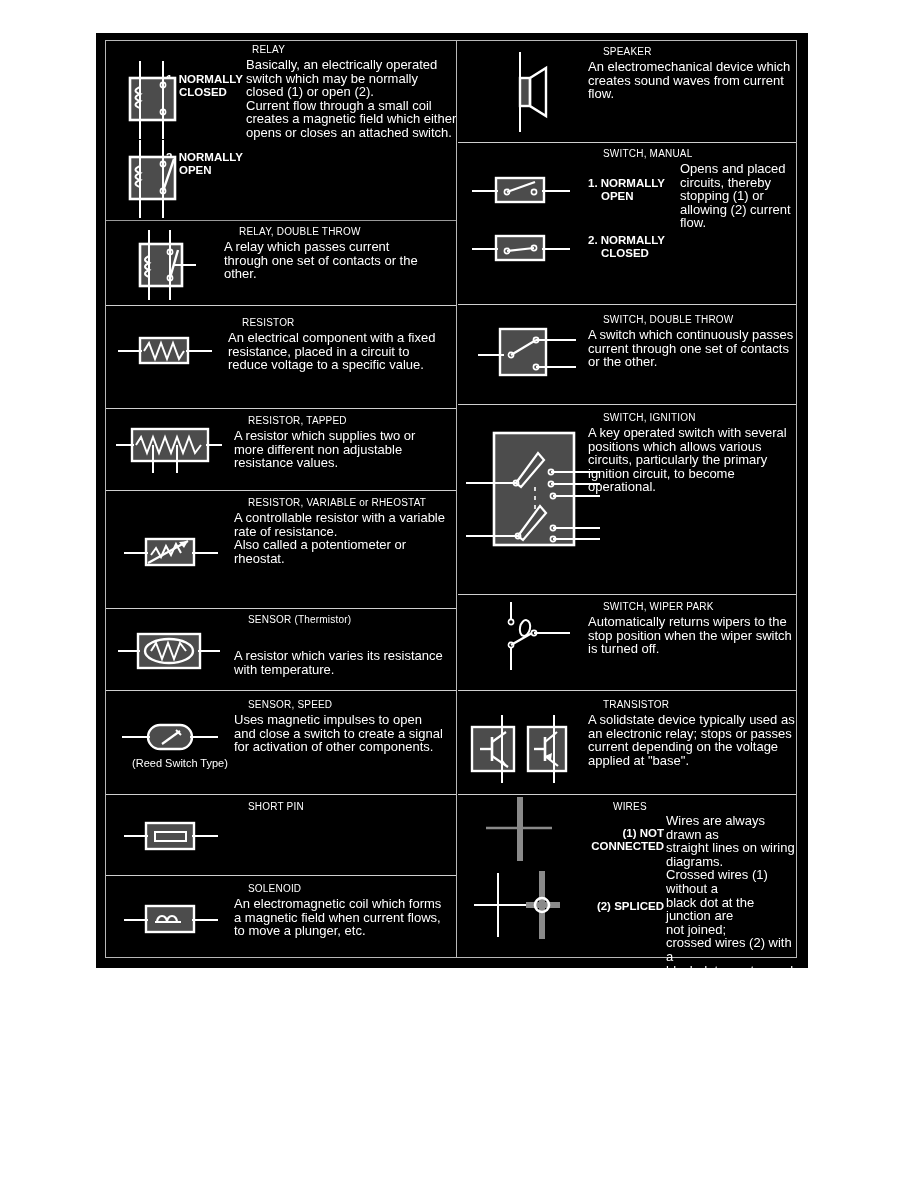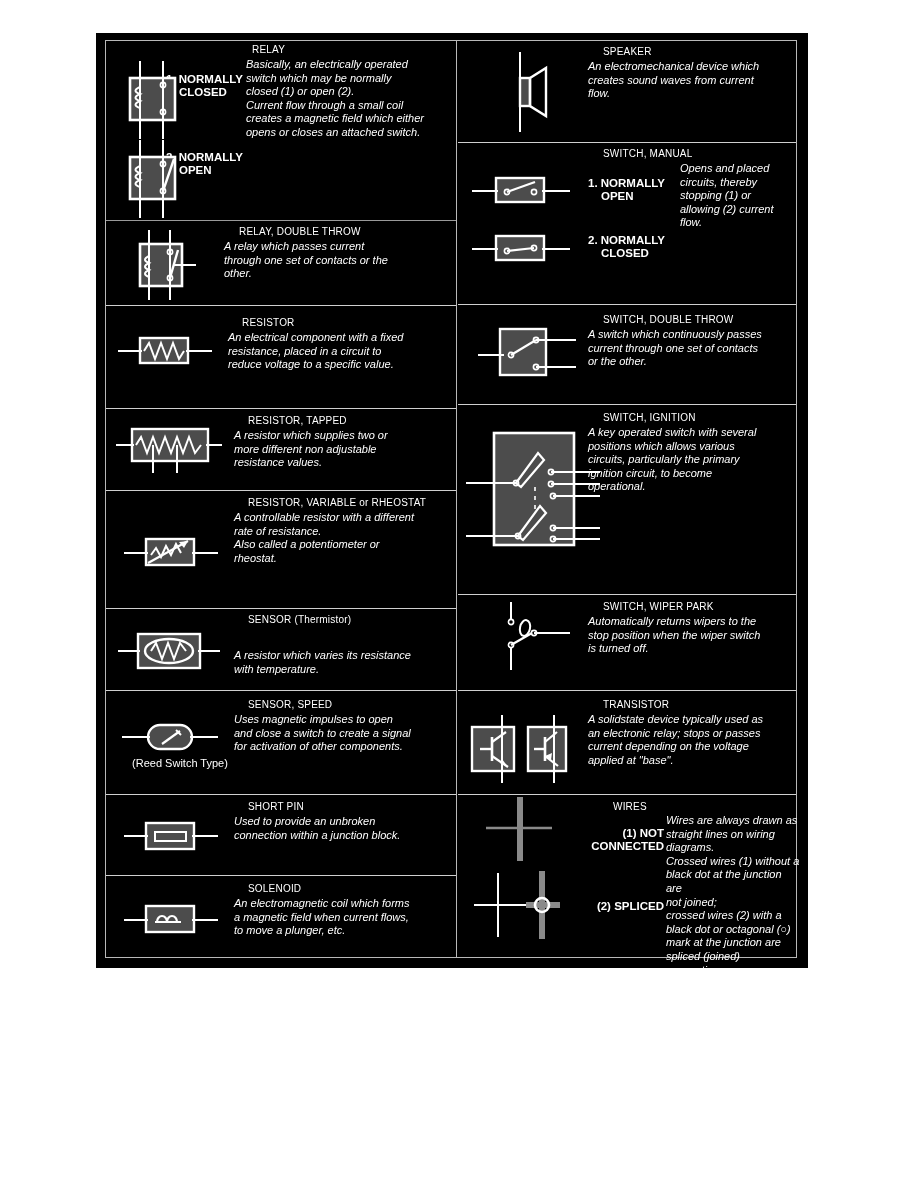--- a/index.html
+++ b/index.html
@@ -5,21 +5,21 @@
   html,body{margin:0;padding:0;background:#ffffff;}
   body{width:918px;height:1188px;font-family:"Liberation Sans",sans-serif;-webkit-font-smoothing:none;}
   .page{position:relative;width:918px;height:1188px;background:#ffffff;overflow:hidden;}
   .sheet{position:absolute;left:96px;top:33px;width:712px;height:935px;background:#000000;}
   .frame{position:absolute;left:9px;top:7px;width:692px;height:918px;border:1px solid #b9b9b9;box-sizing:border-box;}
   .colsplit{position:absolute;left:360px;top:7px;width:1px;height:918px;background:#b9b9b9;}
   .cell{position:absolute;box-sizing:border-box;color:#ffffff;}
   .hr{position:absolute;height:1px;background:#cfcfcf;}
   .hr.thin{background:#9a9a9a;}
   .title{font-size:10px;font-weight:normal;letter-spacing:.2px;line-height:13px;padding-left:28px;}
-  .body{font-size:11px;line-height:13.6px;font-weight:normal;font-style:italic;}
+  .body{font-size:13px;line-height:13.6px;font-weight:normal;}
   .sub{font-size:11.5px;font-weight:bold;line-height:13.4px;}
   .cap{font-size:11px;line-height:13px;}
   .sym{position:absolute;}
   svg{display:block;overflow:visible;}
   .fill{fill:#4c4c4c;}
   .w{stroke:#ffffff;fill:none;}
   .wf{fill:#ffffff;stroke:none;}
   .gray{stroke:#8a8a8a;fill:none;}
 </style>
 </head>
@@ -138,21 +138,21 @@
         <line class="w" x1="63" y1="24" x2="63" y2="52" stroke-width="2"></line>
       </svg>
     </div>
   </div>
 
   <div class="hr" style="left:10px;top:457px;width:350px;"></div>
 
   <div class="cell" style="left:10px;top:458px;width:350px;height:117px;">
     <div class="title" style="position:absolute;left:114px;top:5px;">RESISTOR, VARIABLE or RHEOSTAT</div>
     <div class="body" style="position:absolute;left:128px;top:20px;width:228px;">
-      <div>A controllable resistor with a different</div>
+      <div>A controllable resistor with a variable</div>
       <div>rate of resistance.</div>
       <div>Also called a potentiometer or</div>
       <div>rheostat.</div>
     </div>
     <div class="sym" style="left:18px;top:38px;">
       <svg width="96" height="48" viewBox="0 0 96 48">
         <rect class="fill" x="22" y="10" width="48" height="26"></rect>
         <rect class="w" x="22" y="10" width="48" height="26" stroke-width="2.4"></rect>
         <line class="w" x1="0" y1="24" x2="24" y2="24" stroke-width="2"></line>
         <line class="w" x1="68" y1="24" x2="94" y2="24" stroke-width="2"></line>
@@ -202,24 +202,20 @@
         <line class="w" x1="56" y1="11" x2="61" y2="16" stroke-width="2"></line>
       </svg>
     </div>
     <div class="cap" style="position:absolute;left:14px;top:66px;width:120px;text-align:center;">(Reed Switch Type)</div>
   </div>
 
   <div class="hr" style="left:10px;top:761px;width:350px;"></div>
 
   <div class="cell" style="left:10px;top:762px;width:350px;height:80px;">
     <div class="title" style="position:absolute;left:114px;top:5px;">SHORT PIN</div>
-    <div class="body" style="position:absolute;left:128px;top:20px;width:226px;">
-      <div>Used to provide an unbroken</div>
-      <div>connection within a junction block.</div>
-    </div>
     <div class="sym" style="left:18px;top:22px;">
       <svg width="96" height="40" viewBox="0 0 96 40">
         <rect class="fill" x="22" y="6" width="48" height="26"></rect>
         <rect class="w" x="22" y="6" width="48" height="26" stroke-width="2.4"></rect>
         <line class="w" x1="0" y1="19" x2="24" y2="19" stroke-width="2"></line>
         <line class="w" x1="68" y1="19" x2="94" y2="19" stroke-width="2"></line>
         <rect class="w" x="31" y="15" width="31" height="9" stroke-width="2"></rect>
       </svg>
     </div>
   </div>

